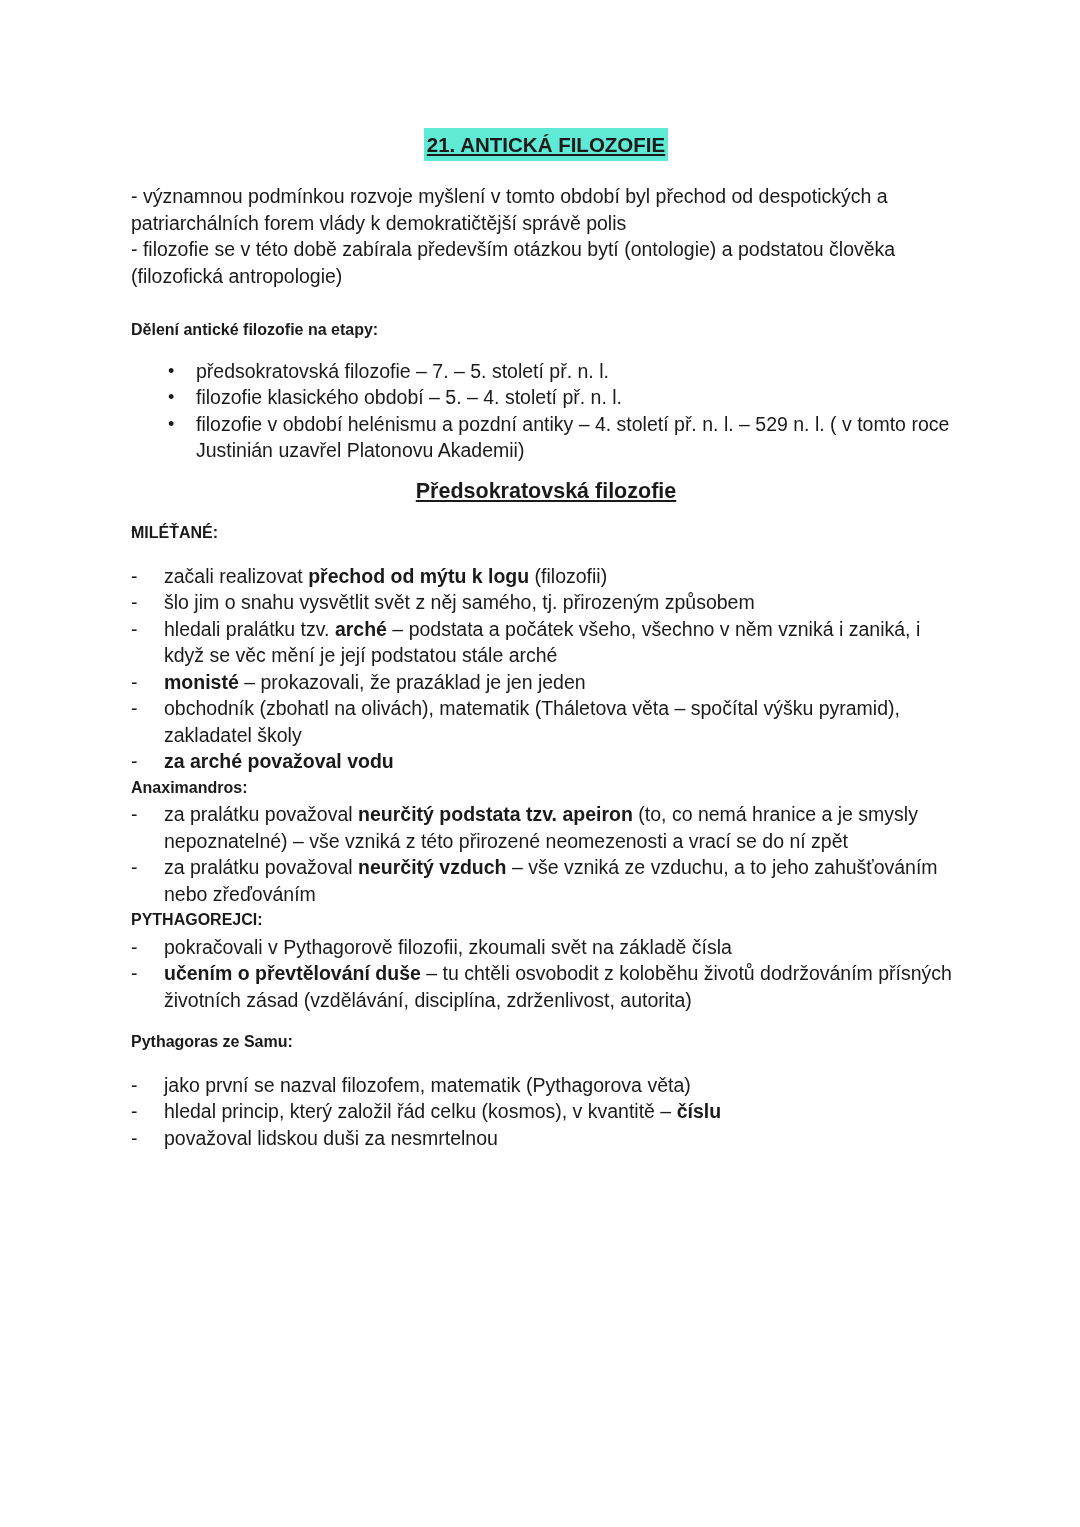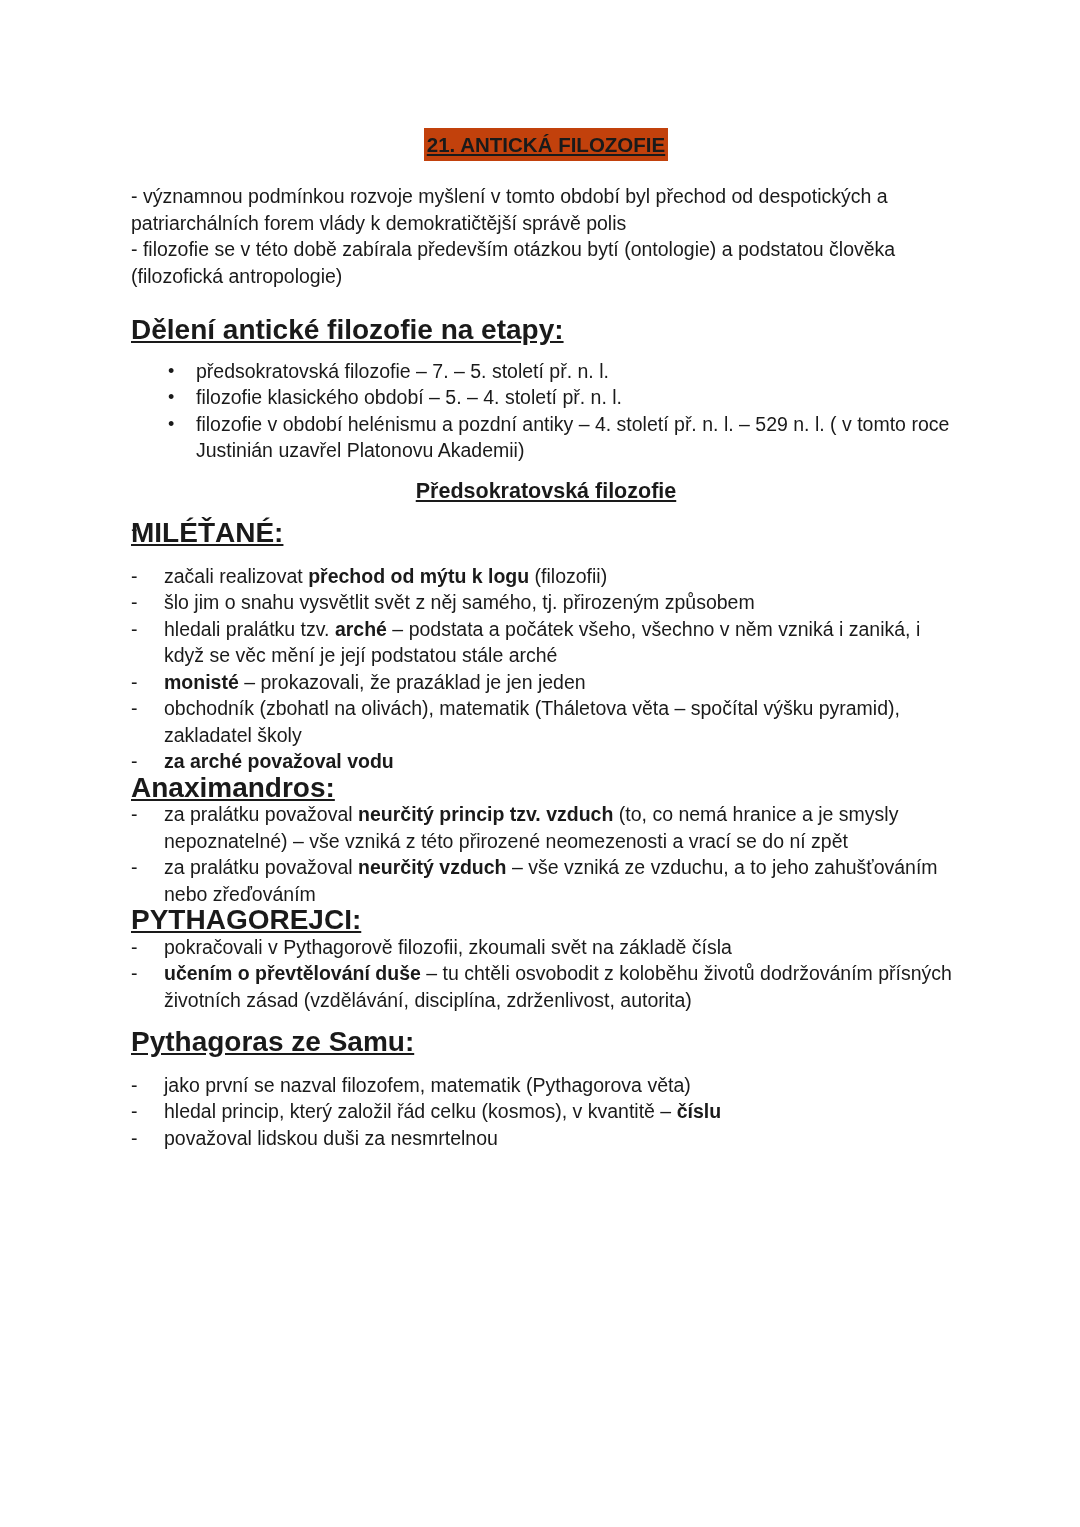--- a/index.html
+++ b/index.html
@@ -4,25 +4,25 @@
   <style>
     html, body { margin: 0; padding: 0; background: #ffffff; }
     body {
       width: 1080px; height: 1527px; position: relative; overflow: hidden;
       font-family: "Liberation Sans", "DejaVu Sans", sans-serif;
       color: #1a1a1a;
     }
     .page { position: absolute; left: 131px; top: 128px; width: 830px; font-size: 19.5px; line-height: 26.5px; }
     .title-wrap { text-align: center; margin-bottom: 22px; }
     .title {
-      display: inline-block; background: #c2410c; font-weight: bold; font-size: 20.5px;
+      display: inline-block; background: #5eead4; font-weight: bold; font-size: 20.5px;
       text-decoration: underline; padding: 3px 3px; line-height: 27px;
     }
     .intro p { margin: 0; }
-    .h-under { font-weight: bold; text-decoration: underline; font-size: 28px; margin: 0; }
+    .h-under { font-weight: bold; font-size: 16px; margin: 0; }
     .h-center { font-weight: bold; text-decoration: underline; font-size: 21.5px; text-align: center; margin: 0; }
     ul.bullets { list-style: none; margin: 0; padding: 0 0 0 33px; }
     ul.bullets li { position: relative; padding-left: 32px; }
     ul.bullets li .dot { position: absolute; left: 4px; top: 0; font-size: 18px; }
     ul.dash { list-style: none; margin: 0; padding: 0; }
     ul.dash li { position: relative; padding-left: 33px; }
     ul.dash li .dsh { position: absolute; left: 0; top: 0; }
     b { font-weight: bold; }
   </style>
 </head>
@@ -58,21 +58,21 @@
       <li><span class="dsh">-</span><b>monisté</b> – prokazovali, že prazáklad je jen jeden</li>
     </ul>
 
   <ul class="dash">
       <li><span class="dsh">-</span>obchodník (zbohatl na olivách), matematik (Tháletova věta – spočítal výšku pyramid), zakladatel školy</li>
       <li><span class="dsh">-</span><b>za arché považoval vodu</b></li>
     </ul>
 
   <h2 class="h-under">Anaximandros:</h2>
   <ul class="dash">
-      <li><span class="dsh">-</span>za pralátku považoval <b>neurčitý princip tzv. vzduch</b> (to, co nemá hranice a je smysly nepoznatelné) – vše vzniká z této přirozené neomezenosti a vrací se do ní zpět</li>
+      <li><span class="dsh">-</span>za pralátku považoval <b>neurčitý podstata tzv. apeiron</b> (to, co nemá hranice a je smysly nepoznatelné) – vše vzniká z této přirozené neomezenosti a vrací se do ní zpět</li>
     </ul>
 
   <ul class="dash">
       <li><span class="dsh">-</span>za pralátku považoval <b>neurčitý vzduch</b> – vše vzniká ze vzduchu, a to jeho zahušťováním nebo zřeďováním</li>
     </ul>
 
   <h2 class="h-under">PYTHAGOREJCI:</h2>
   <ul class="dash">
       <li><span class="dsh">-</span>pokračovali v Pythagorově filozofii, zkoumali svět na základě čísla</li>
       <li><span class="dsh">-</span><b>učením o převtělování duše</b> – tu chtěli osvobodit z koloběhu životů dodržováním přísných životních zásad (vzdělávání, disciplína, zdrženlivost, autorita)</li>

